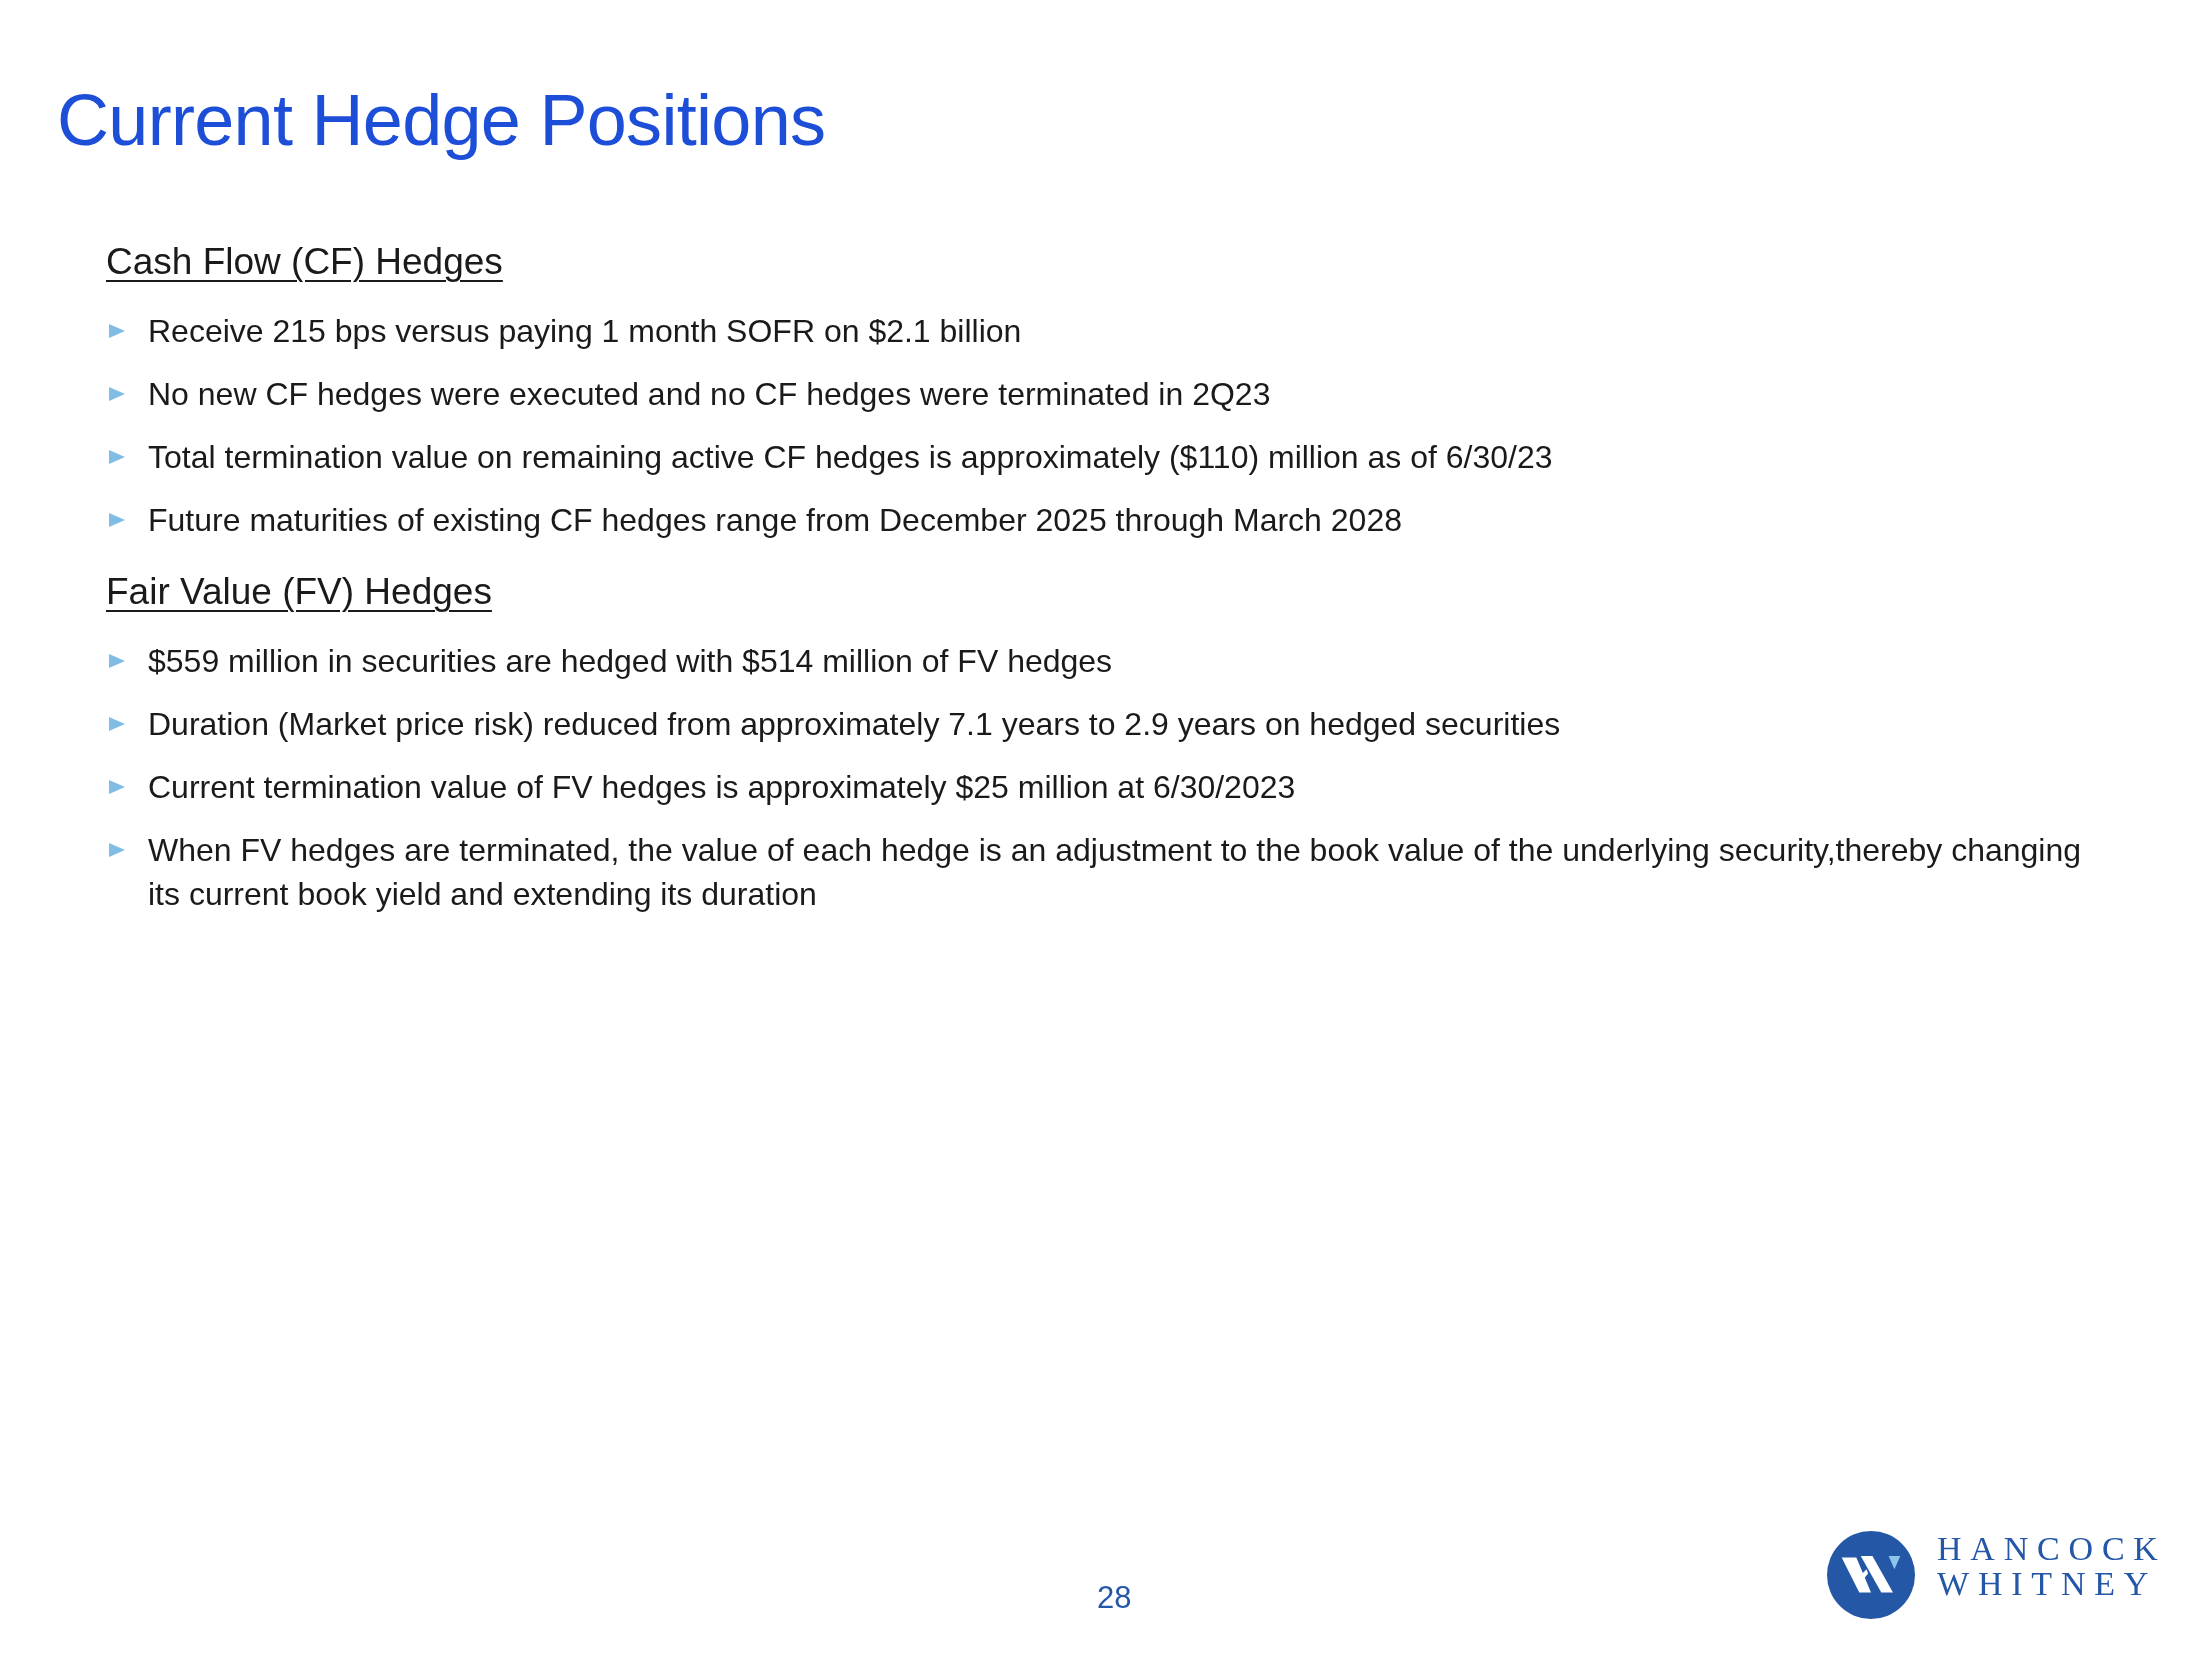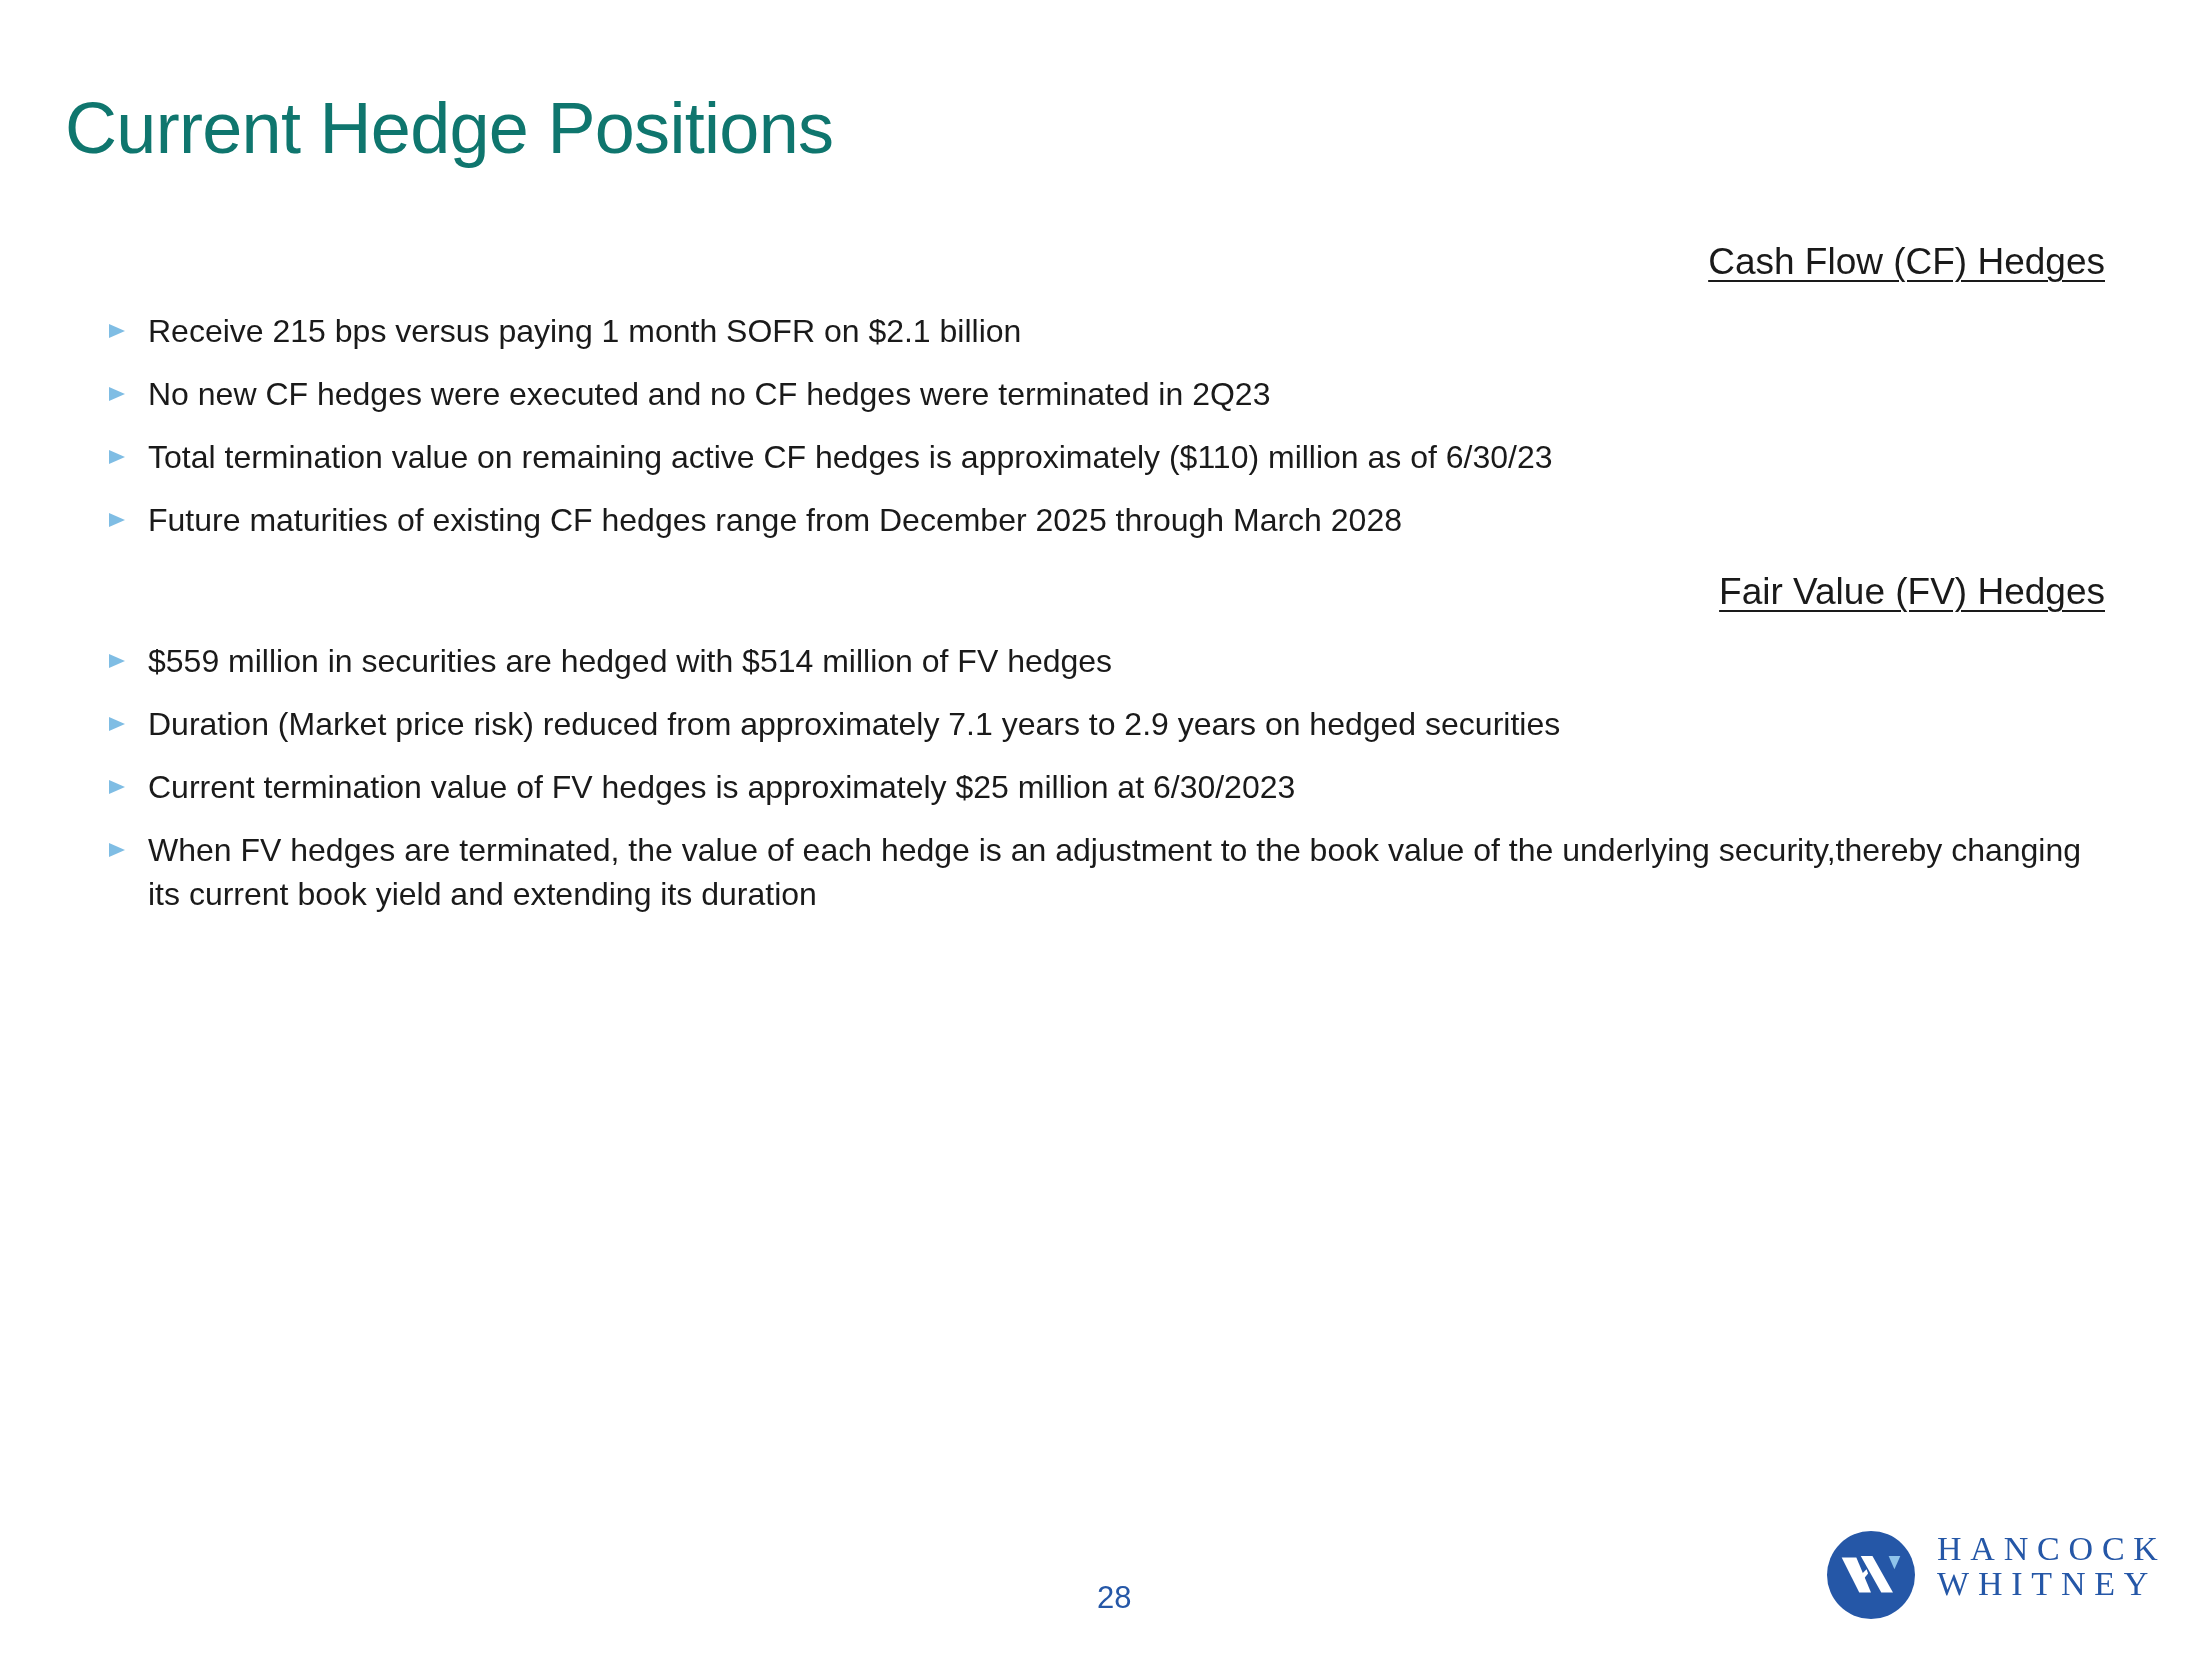--- a/index.html
+++ b/index.html
@@ -12,42 +12,41 @@
       height: 1654px;
       position: relative;
       overflow: hidden;
       font-family: "Liberation Sans", "DejaVu Sans", sans-serif;
       color: #1a1a1a;
     }
     .slide-title {
       position: absolute;
       left: 57px;
       top: 79px;
-      margin: 8px;
+      margin: 0;
       font-size: 72px;
       font-weight: normal;
-      color: #0f766e;
+      color: #1d4ed8;
       letter-spacing: -0.7px;
       white-space: nowrap;
     }
     .content {
       position: absolute;
       left: 106px;
       top: 234px;
       width: 1999px;
     }
     .section-heading {
       font-size: 37px;
       text-decoration: underline;
       text-decoration-thickness: 2.2px;
       text-underline-offset: 5.9px;
       color: #1a1a1a;
       margin: 0 0 19px 0;
       line-height: 56px;
-      text-align: right;
     }
     .section-heading.second {
       margin-top: 22px;
     }
     ul.bullets {
       list-style: none;
       margin: 0;
       padding: 0;
     }
     ul.bullets li {

